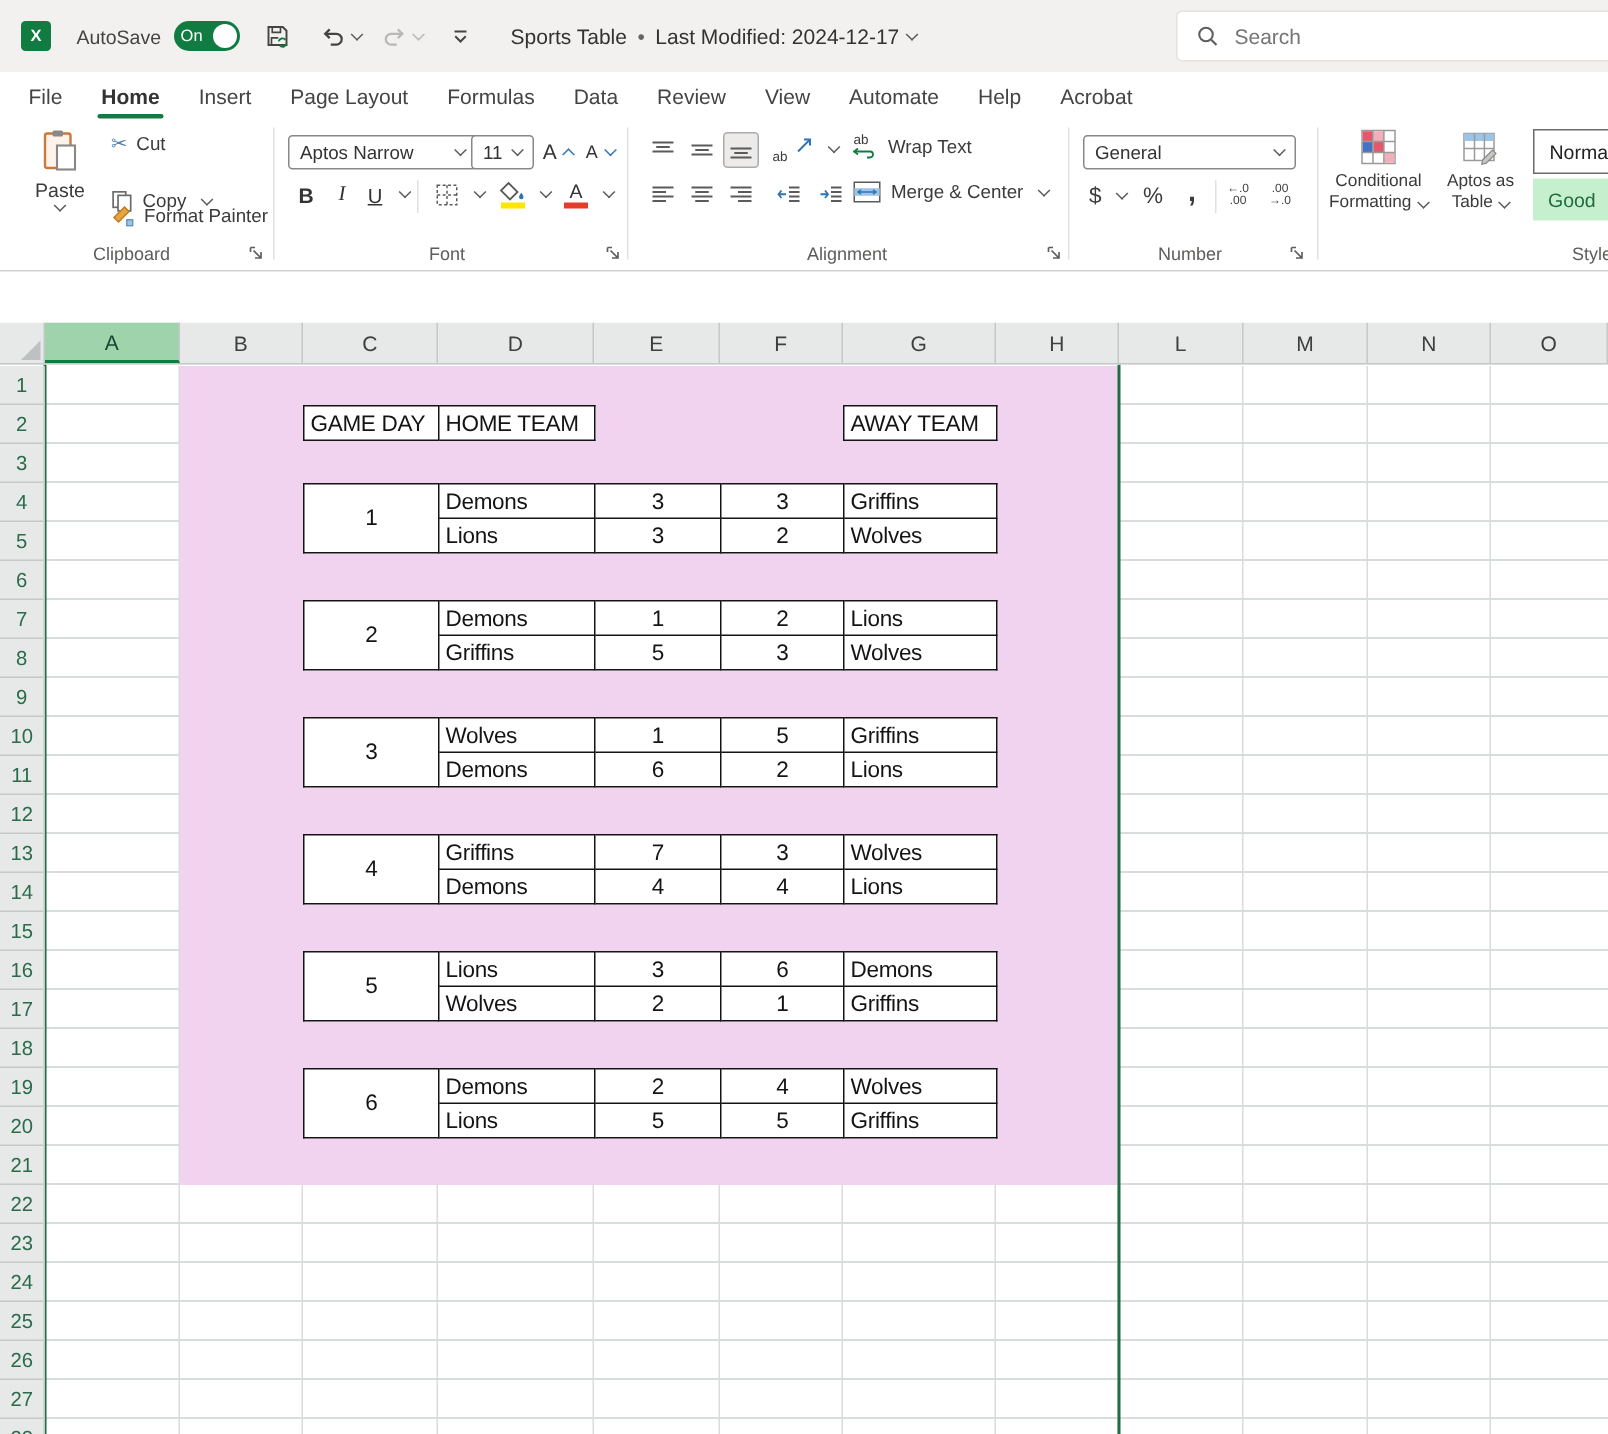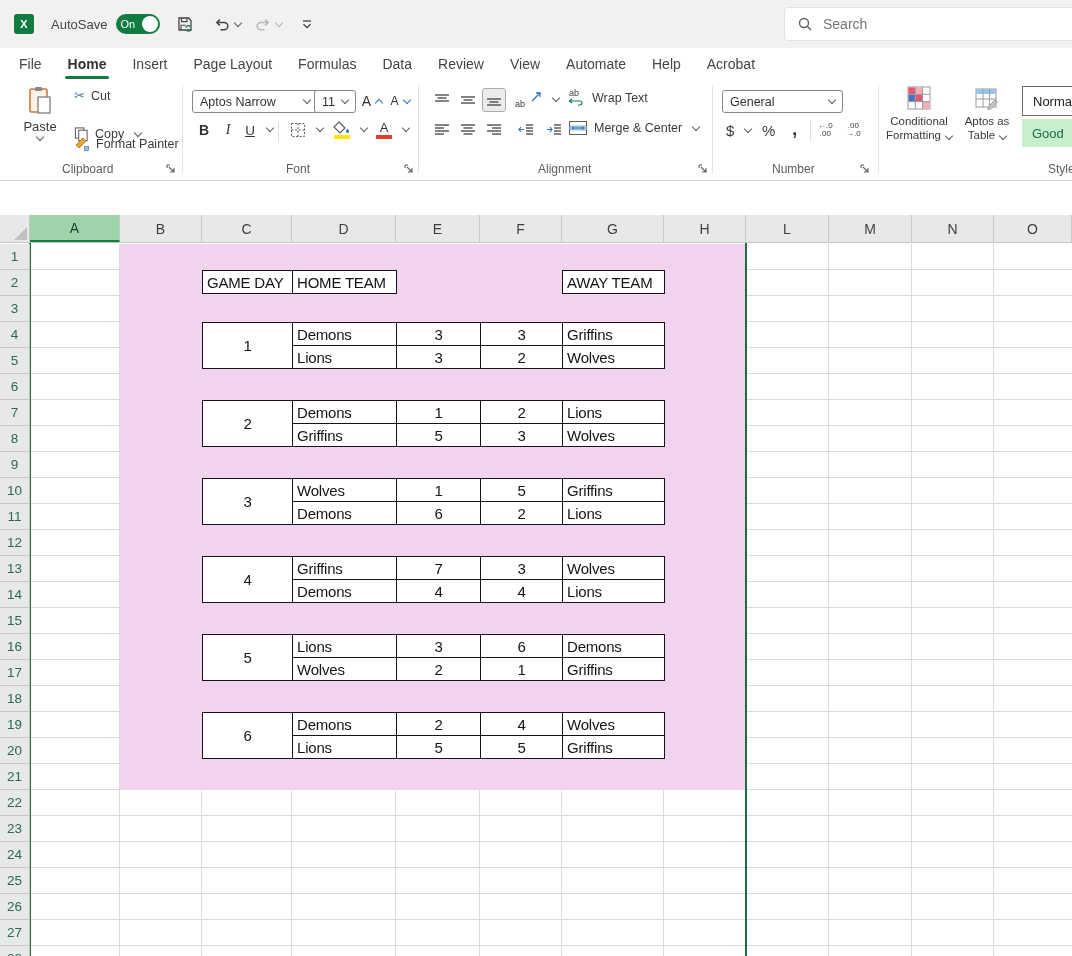--- a/index.html
+++ b/index.html
@@ -153,20 +153,26 @@
         </g>
       </svg>
       <span class="chev dim"></span>
     </span>
     <span class="tb-icon" style="margin-left:18px">
       <svg width="14" height="14" viewBox="0 0 14 14">
         <path d="M3 4h8" stroke="#444" stroke-width="1.3"></path>
         <path d="M3.5 7.2 7 10.7l3.5-3.5" fill="none" stroke="#444" stroke-width="1.3"></path>
       </svg>
     </span>
+    <div class="doc-title">
+      <span>Sports Table</span>
+      <span class="sep">•</span>
+      <span>Last Modified: 2024-12-17</span>
+      <span class="chev"></span>
+    </div>
     <div class="search-box">
       <span>
         <svg width="16" height="16" viewBox="0 0 16 16">
           <circle cx="7" cy="7" r="4.5" fill="none" stroke="#605E5C" stroke-width="1.4"></circle>
           <path d="M10.5 10.5 14 14" stroke="#605E5C" stroke-width="1.4"></path>
         </svg>
       </span>
       <input readonly="" placeholder="Search" style="">
     </div>
   </div>
@@ -350,21 +356,21 @@
       <span class="chev"></span>
     </div>
     <div class="grp-label" style="left:538px">Alignment</div>
     <span class="launcher" style="left:698px">
       <svg width="10" height="10" viewBox="0 0 10 10">
           <path d="M1 1h3M1 1v3M3 3l5 5M8 4v4H4" fill="none" stroke="#5F5D5B" stroke-width="1.1"></path>
         </svg>
     </span>
     <div class="sepv" style="left:712px"></div>
 
-    <div class="combo" style="left:722px;top:10px;width:121px">
+    <div class="combo" style="left:722px;top:10px;width:142px">
       <span>General</span>
       <span class="chev"></span>
     </div>
     <div class="rbtn" style="left:726px;top:42px;font-size:15px">
       <span>$</span>
       <span class="chev"></span>
     </div>
     <div class="rbtn" style="left:762px;top:42px;font-size:15px">
       <span>%</span>
     </div>

